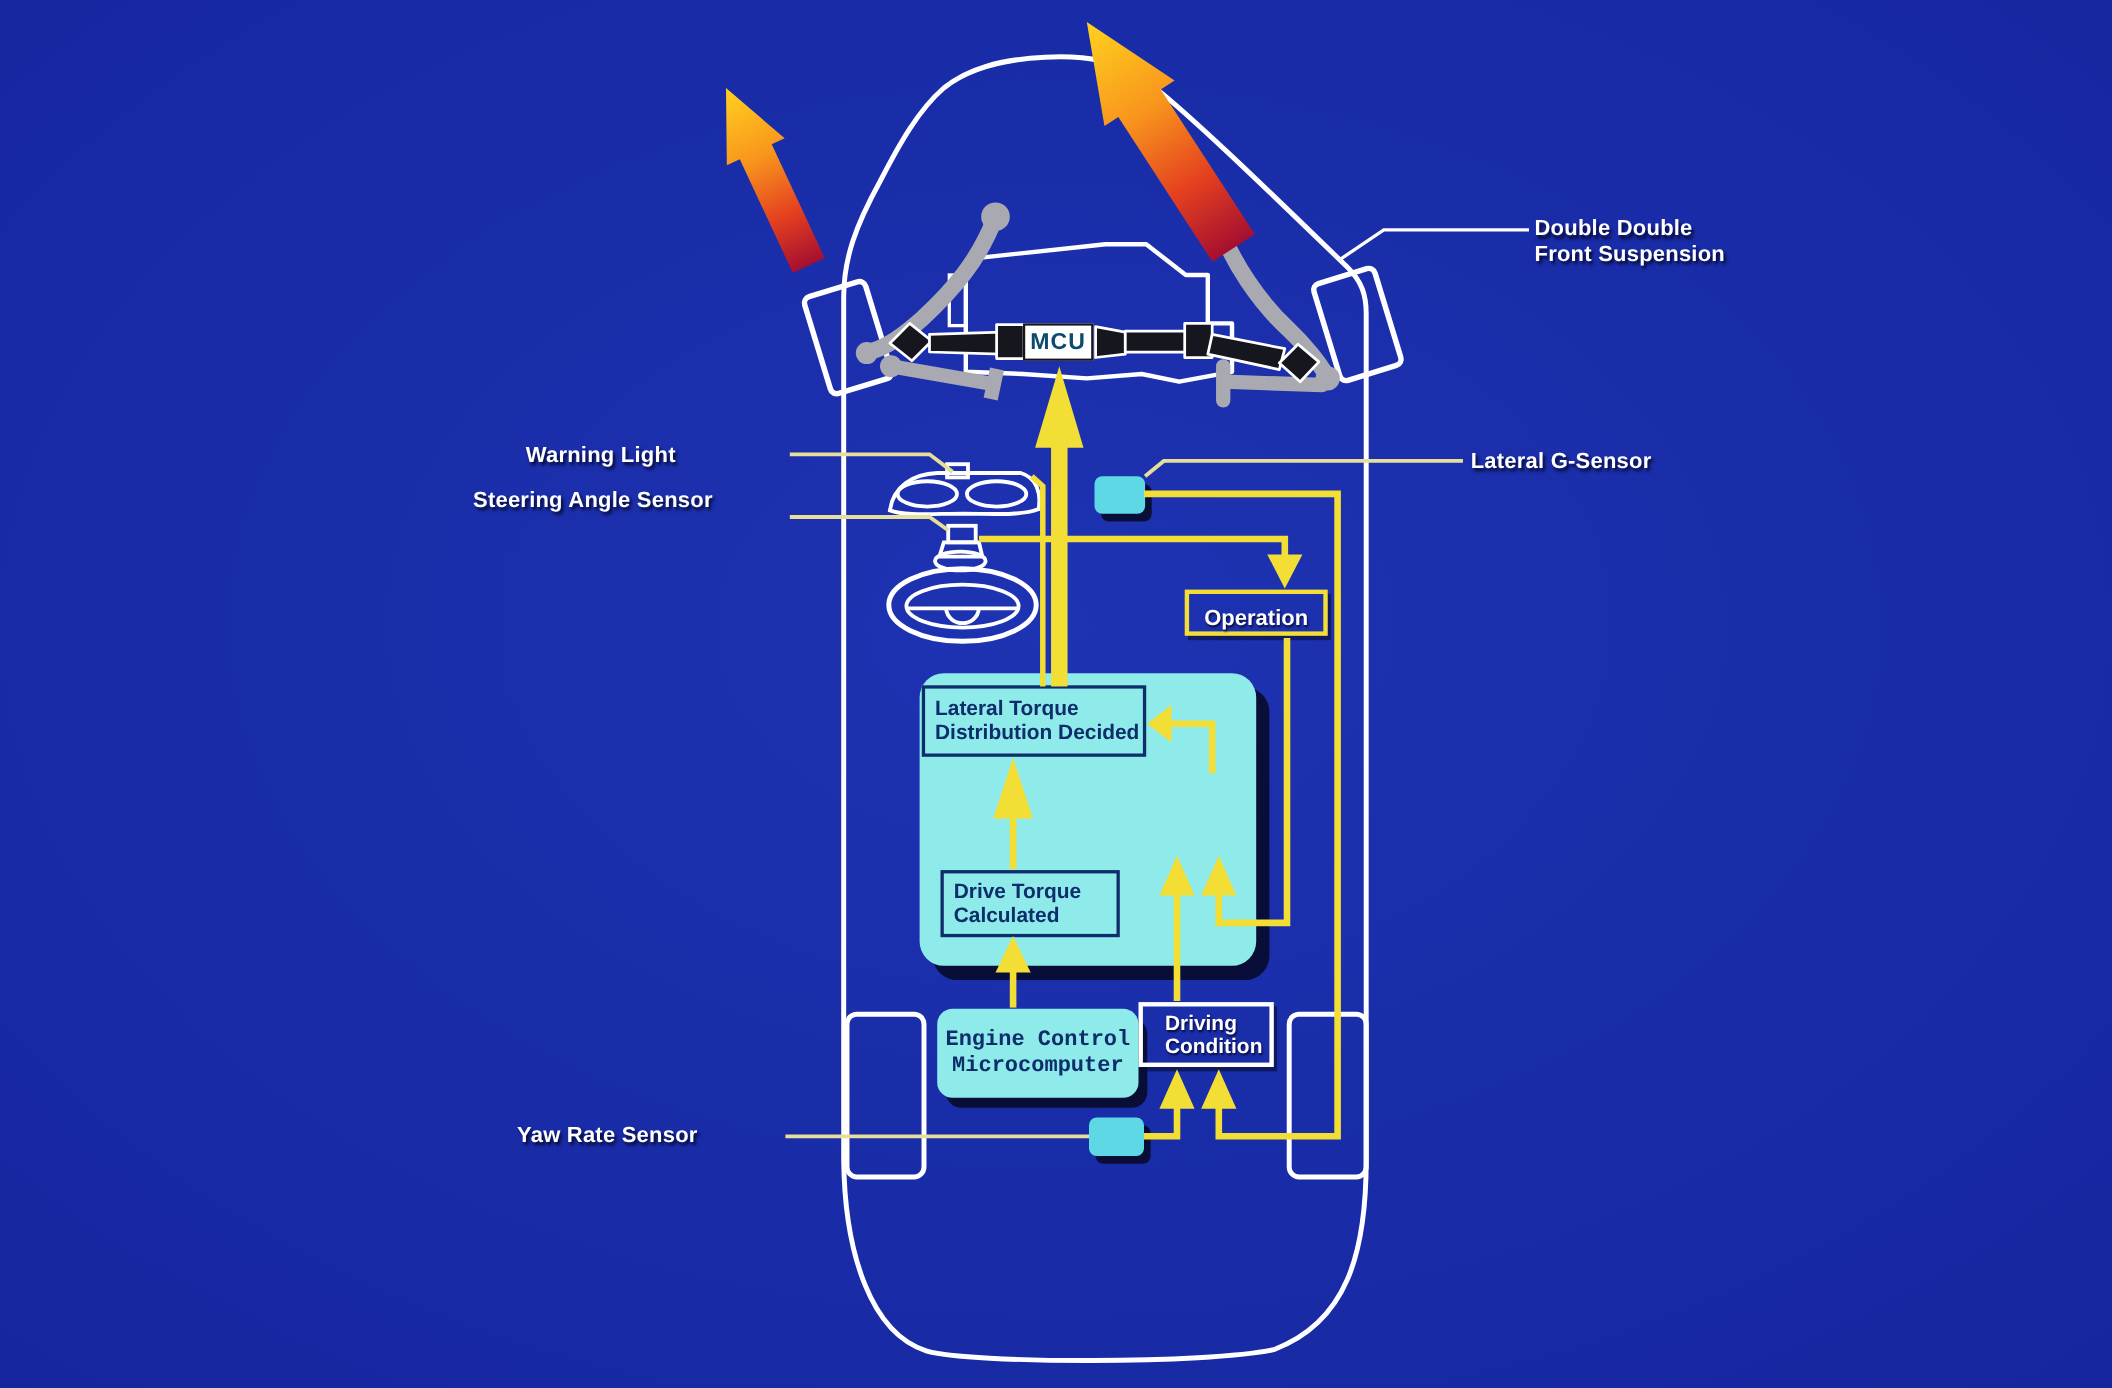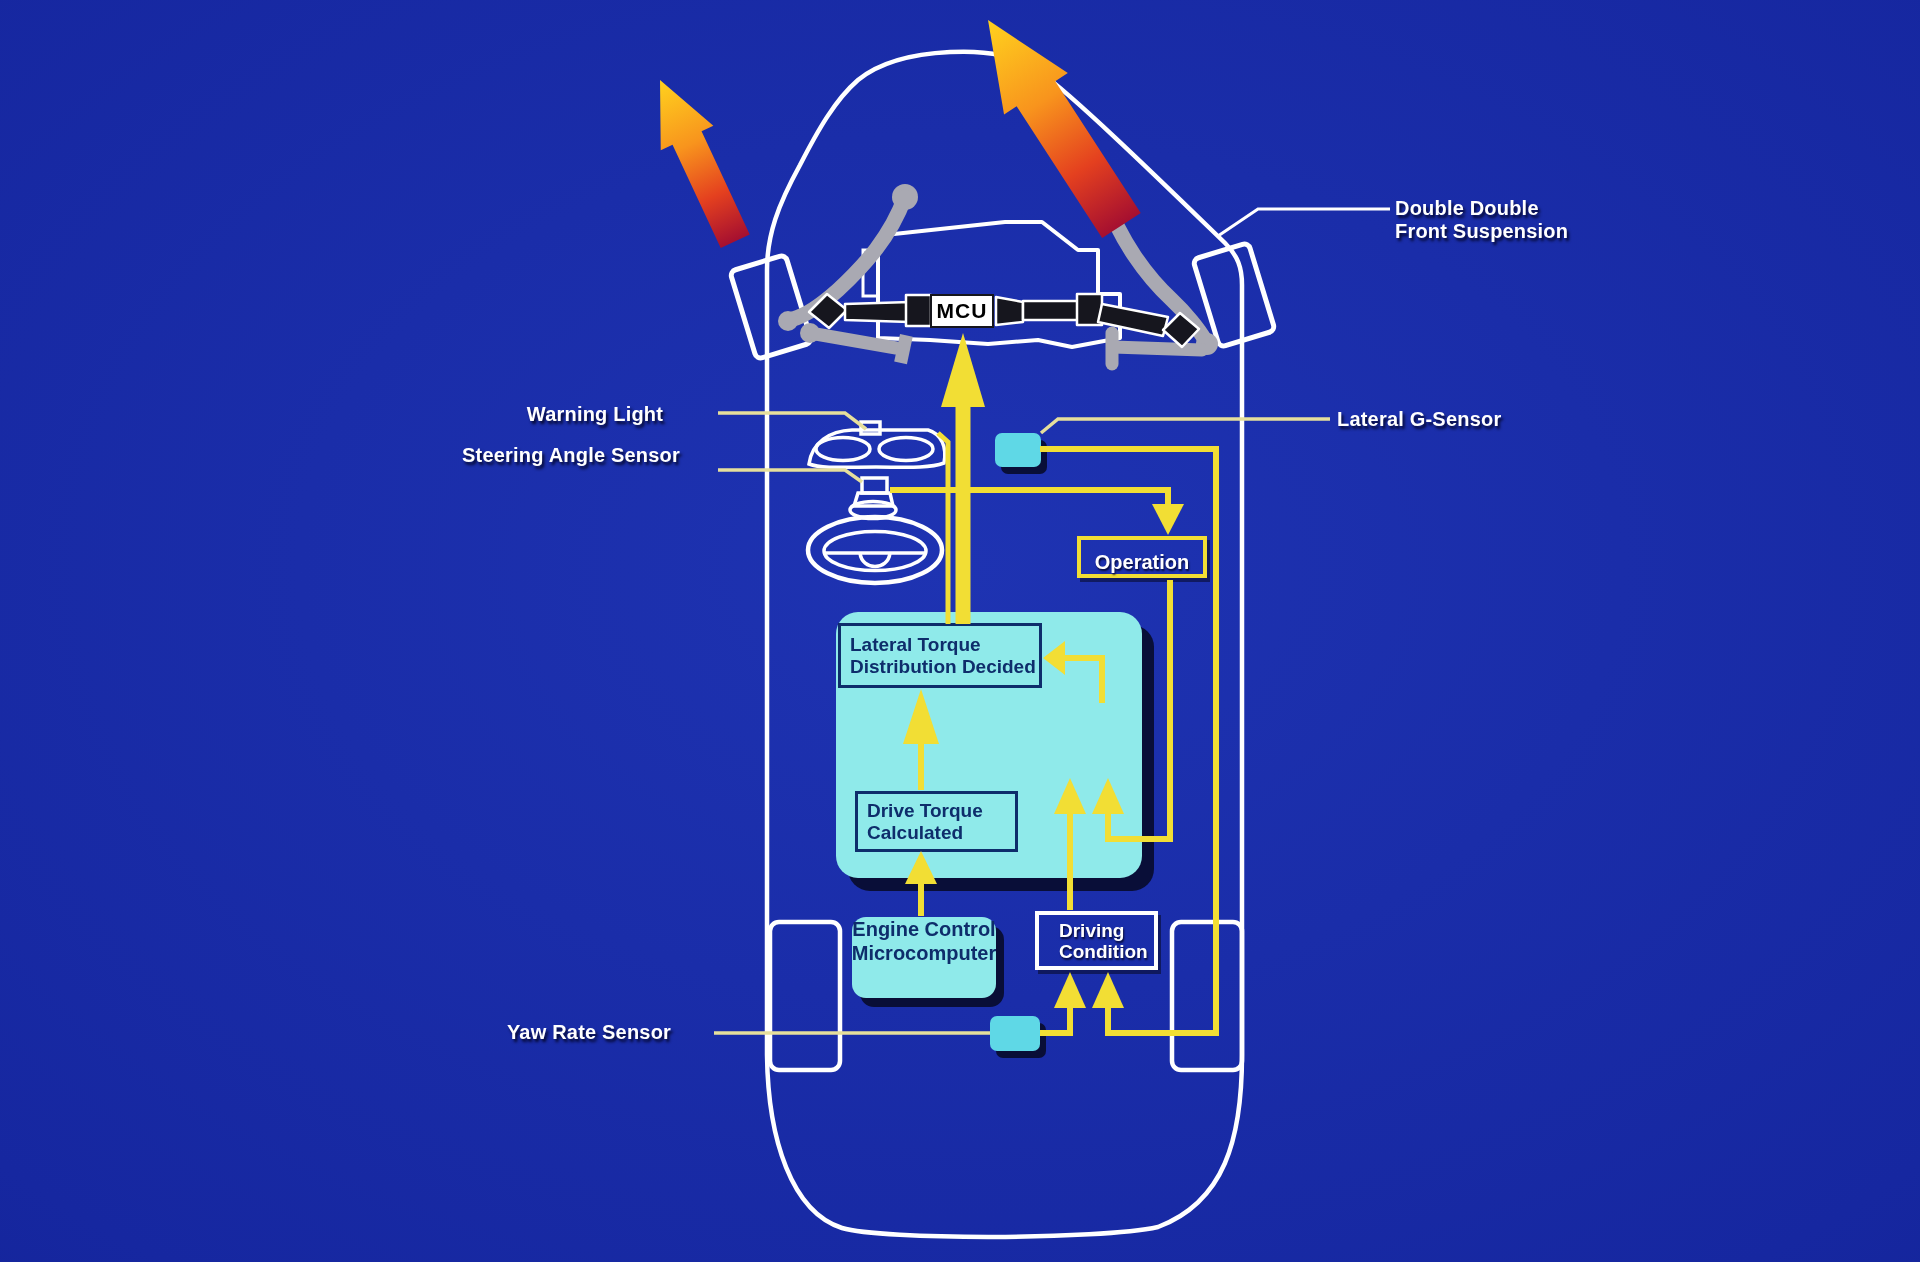--- a/index.html
+++ b/index.html
@@ -6,56 +6,56 @@
   .stage{
     position:relative;width:1920px;height:1262px;overflow:hidden;
     background:radial-gradient(125% 125% at 50% 45%, #1e33b2 0%, #1627a0 55%, #0d1a85 100%);
     font-family:"Liberation Sans", sans-serif;
   }
   svg{position:absolute;left:0;top:0;pointer-events:none;}
   .lbl{
     position:absolute;color:#fff;font-weight:bold;font-size:20px;line-height:23px;
     text-shadow:2px 3px 3px rgba(0,0,25,.85);white-space:nowrap;letter-spacing:.2px;
   }
-  .lbl.r{text-align:center;}
+  .lbl.r{text-align:left;}
   .cyanbox{
     position:absolute;background:#5fd8e6;border-radius:7px;
     box-shadow:6px 7px 0 rgba(8,12,46,.92);
   }
   .panel{
     position:absolute;left:836px;top:612px;width:306px;height:266px;
     background:#8feaea;border-radius:22px;box-shadow:12px 13px 0 rgba(8,12,46,.92);
     z-index:2;
   }
   .fbox{
     position:absolute;background:#8feaea;border:3px solid #0e2d6b;color:#0e2d6b;
     font-weight:bold;font-size:19px;line-height:22px;display:flex;flex-direction:column;
     justify-content:center;padding-left:9px;z-index:3;box-sizing:border-box;
   }
   .ecm{
-    position:absolute;left:852px;top:917px;width:144px;height:81px;background:#8feaea;
+    position:absolute;left:852px;top:917px;width:183px;height:81px;background:#8feaea;
     border-radius:14px;box-shadow:8px 9px 0 rgba(8,12,46,.92);color:#0e2d6b;
     font-weight:bold;font-size:20px;line-height:24px;display:flex;flex-direction:column;
-    align-items:center;z-index:2;
+    justify-content:center;align-items:center;z-index:2;font-family:Liberation Mono, monospace;
   }
   .opbox{
     position:absolute;left:1077px;top:536px;width:130px;height:42px;border:4px solid #f2de34;
     box-shadow:3px 4px 0 rgba(8,12,46,.6);color:#fff;font-weight:bold;font-size:20px;
     display:flex;align-items:flex-end;justify-content:center;box-sizing:border-box;z-index:2;
     text-shadow:1px 2px 2px rgba(0,0,25,.8);
   }
   .drvbox{
     position:absolute;left:1035px;top:911px;width:123px;height:59px;border:4px solid #fff;
     box-shadow:3px 4px 0 rgba(8,12,46,.6);color:#fff;font-weight:bold;font-size:19px;
     line-height:21px;display:flex;flex-direction:column;justify-content:center;
     padding-left:20px;box-sizing:border-box;z-index:2;text-shadow:1px 2px 2px rgba(0,0,25,.8);
   }
   .mcu{
     position:absolute;left:930px;top:294px;width:64px;height:34px;background:#fff;
-    border:2px solid #15151c;color:#000000;font-weight:bold;font-size:21px;
+    border:2px solid #15151c;color:#0c4a6e;font-weight:bold;font-size:21px;
     display:flex;align-items:center;justify-content:center;box-sizing:border-box;z-index:2;
     letter-spacing:1px;
   }
   .z4{z-index:4;}
 </style>
 </head>
 <body>
 
 <div class="stage">
 

